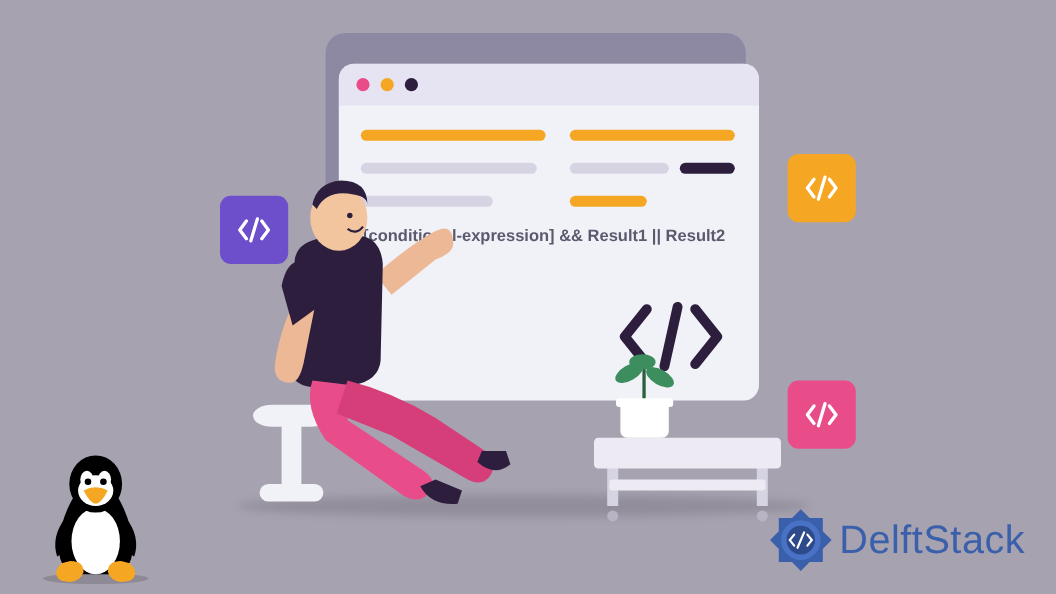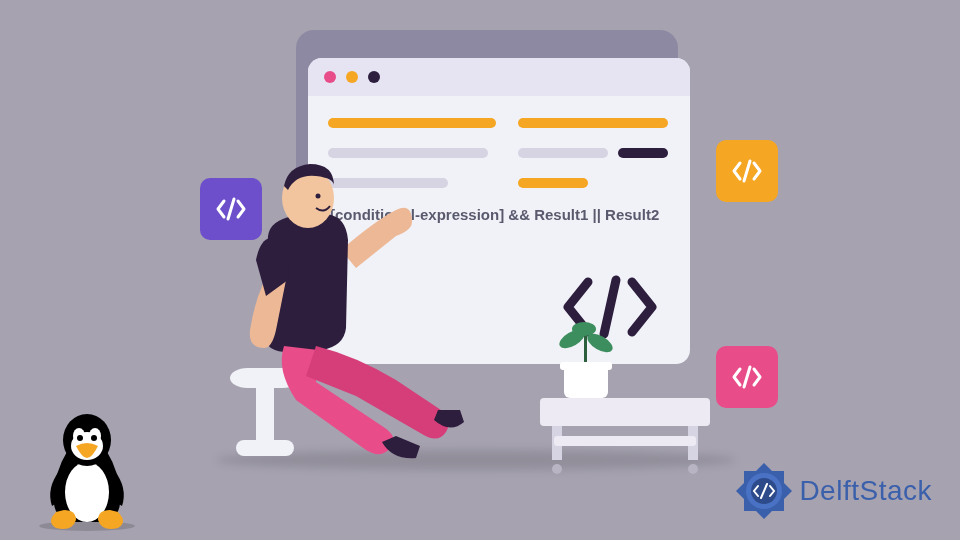--- a/index.html
+++ b/index.html
@@ -55,21 +55,21 @@
     .pot { width: 44px; height: 32px; background: #fff; border-radius: 4px 4px 6px 6px; position: relative; top: 26px; }
     .pot-rim { position: absolute; top: 22px; left: -4px; width: 52px; height: 8px; background: #fff; border-radius: 3px; }
     .stem { position: absolute; left: 20px; top: -10px; width: 3px; height: 38px; background: #2D5E3E; }
     .leaf { position: absolute; width: 28px; height: 14px; background: #3D8E5E; border-radius: 50%; }
     .leaf.lf1 { left: -6px; top: -8px; transform: rotate(-30deg); }
     .leaf.lf2 { left: 22px; top: -4px; transform: rotate(30deg); }
     .leaf.lf3 { left: 8px; top: -18px; transform: rotate(0deg); width: 24px; }
     
     
     .delft-logo { position: absolute; right: 28px; bottom: 20px; display: flex; align-items: center; gap: 6px; }
-    .delft-text { font-size: 28px; font-weight: 500; color: #3A5FAB; letter-spacing: 0.5px; }
+    .delft-text { font-size: 36px; font-weight: 500; color: #3A5FAB; letter-spacing: 0.5px; }
     .delft-emblem { width: 58px; height: 58px; position: relative; }
     
     
     .tux { position: absolute; left: 32px; bottom: 8px; width: 110px; height: 120px; }
     
     
     .floor-shadow { position: absolute; left: 216px; bottom: 70px; width: 520px; height: 20px; background: rgba(0,0,0,0.12); border-radius: 50%; filter: blur(4px); }
   </style>
 </head>
 <body>

